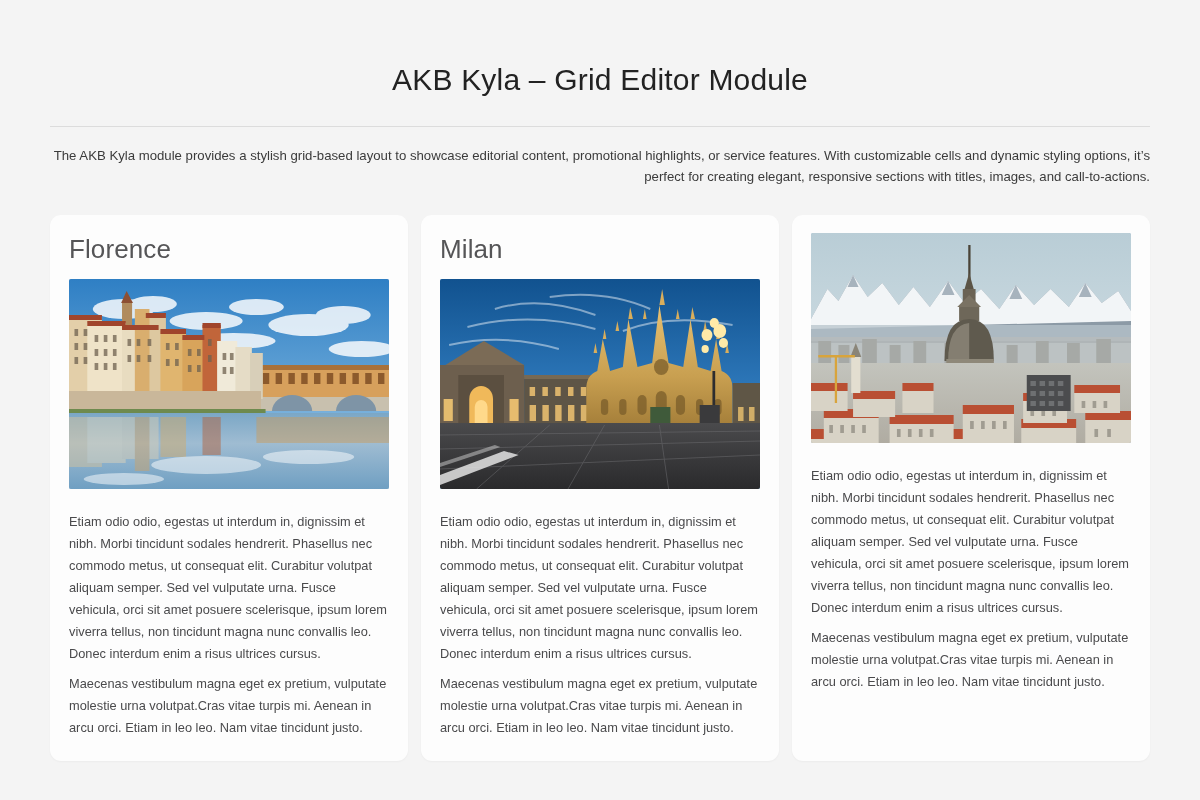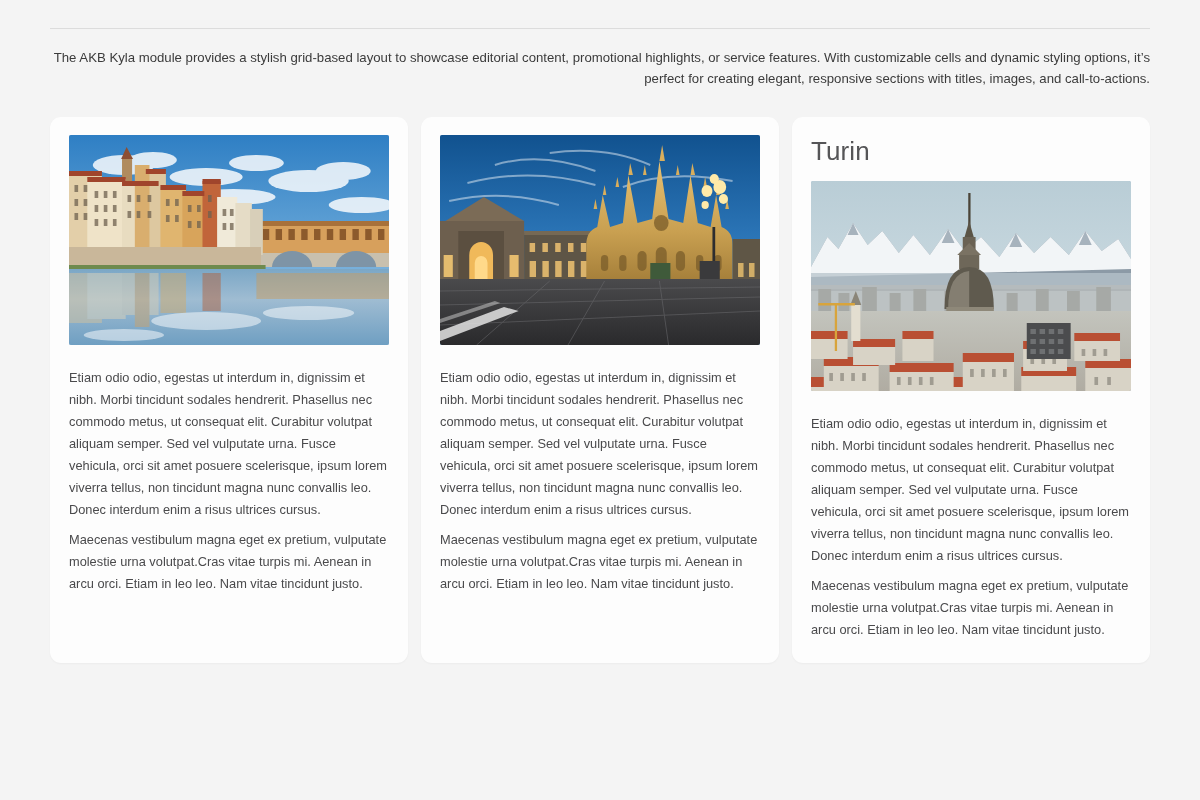--- a/index.html
+++ b/index.html
@@ -94,28 +94,30 @@
     color: #4a4a4c;
   }
 
   .card-body p + p { margin-top: 8px; }
 </style>
 </head>
 <body>
 
 <div class="page">
 
+  <h1 class="page-title">AKB Kyla – Grid Editor Module</h1>
 
   <div class="title-divider"></div>
 
   <p class="intro">The AKB Kyla module provides a stylish grid-based layout to showcase editorial content, promotional highlights, or service features. With customizable cells and dynamic styling options, it’s perfect for creating elegant, responsive sections with titles, images, and call-to-actions.</p>
 
   <div class="grid">
 
     <div class="card">
+      <div class="card-title">Florence</div>
 
       <div class="card-image">
         <svg viewBox="0 0 350 210" preserveAspectRatio="none" role="img">
           <defs>
             <linearGradient id="f-sky" x1="0" y1="0" x2="0" y2="1">
               <stop offset="0%" stop-color="#2f7fc4"></stop>
               <stop offset="55%" stop-color="#68a7d8"></stop>
               <stop offset="100%" stop-color="#b9d6ea"></stop>
             </linearGradient>
             <linearGradient id="f-water" x1="0" y1="0" x2="0" y2="1">
@@ -238,20 +240,21 @@
         </svg>
       </div>
 
       <div class="card-body">
         <p>Etiam odio odio, egestas ut interdum in, dignissim et nibh. Morbi tincidunt sodales hendrerit. Phasellus nec commodo metus, ut consequat elit. Curabitur volutpat aliquam semper. Sed vel vulputate urna. Fusce vehicula, orci sit amet posuere scelerisque, ipsum lorem viverra tellus, non tincidunt magna nunc convallis leo. Donec interdum enim a risus ultrices cursus.</p>
         <p>Maecenas vestibulum magna eget ex pretium, vulputate molestie urna volutpat.Cras vitae turpis mi. Aenean in arcu orci. Etiam in leo leo. Nam vitae tincidunt justo.</p>
       </div>
     </div>
 
     <div class="card">
+      <div class="card-title">Milan</div>
 
       <div class="card-image">
         <svg viewBox="0 0 350 210" preserveAspectRatio="none" role="img">
           <defs>
             <linearGradient id="m-sky" x1="0" y1="0" x2="0" y2="1">
               <stop offset="0%" stop-color="#11528f"></stop>
               <stop offset="50%" stop-color="#2c76b8"></stop>
               <stop offset="100%" stop-color="#7fb0d6"></stop>
             </linearGradient>
             <linearGradient id="m-ground" x1="0" y1="0" x2="0" y2="1">
@@ -355,21 +358,20 @@
         </svg>
       </div>
 
       <div class="card-body">
         <p>Etiam odio odio, egestas ut interdum in, dignissim et nibh. Morbi tincidunt sodales hendrerit. Phasellus nec commodo metus, ut consequat elit. Curabitur volutpat aliquam semper. Sed vel vulputate urna. Fusce vehicula, orci sit amet posuere scelerisque, ipsum lorem viverra tellus, non tincidunt magna nunc convallis leo. Donec interdum enim a risus ultrices cursus.</p>
         <p>Maecenas vestibulum magna eget ex pretium, vulputate molestie urna volutpat.Cras vitae turpis mi. Aenean in arcu orci. Etiam in leo leo. Nam vitae tincidunt justo.</p>
       </div>
     </div>
 
     <div class="card">
-      <div class="card-title">Turin</div>
 
       <div class="card-image">
         <svg viewBox="0 0 350 210" preserveAspectRatio="none" role="img">
           <defs>
             <linearGradient id="t-sky" x1="0" y1="0" x2="0" y2="1">
               <stop offset="0%" stop-color="#b9cdd6"></stop>
               <stop offset="70%" stop-color="#cfdde3"></stop>
               <stop offset="100%" stop-color="#dfe7ea"></stop>
             </linearGradient>
             <linearGradient id="t-city" x1="0" y1="0" x2="0" y2="1">

